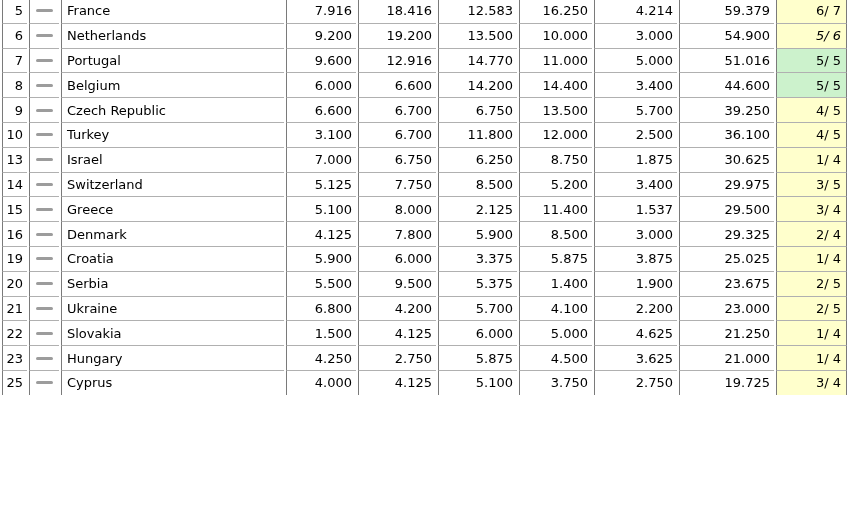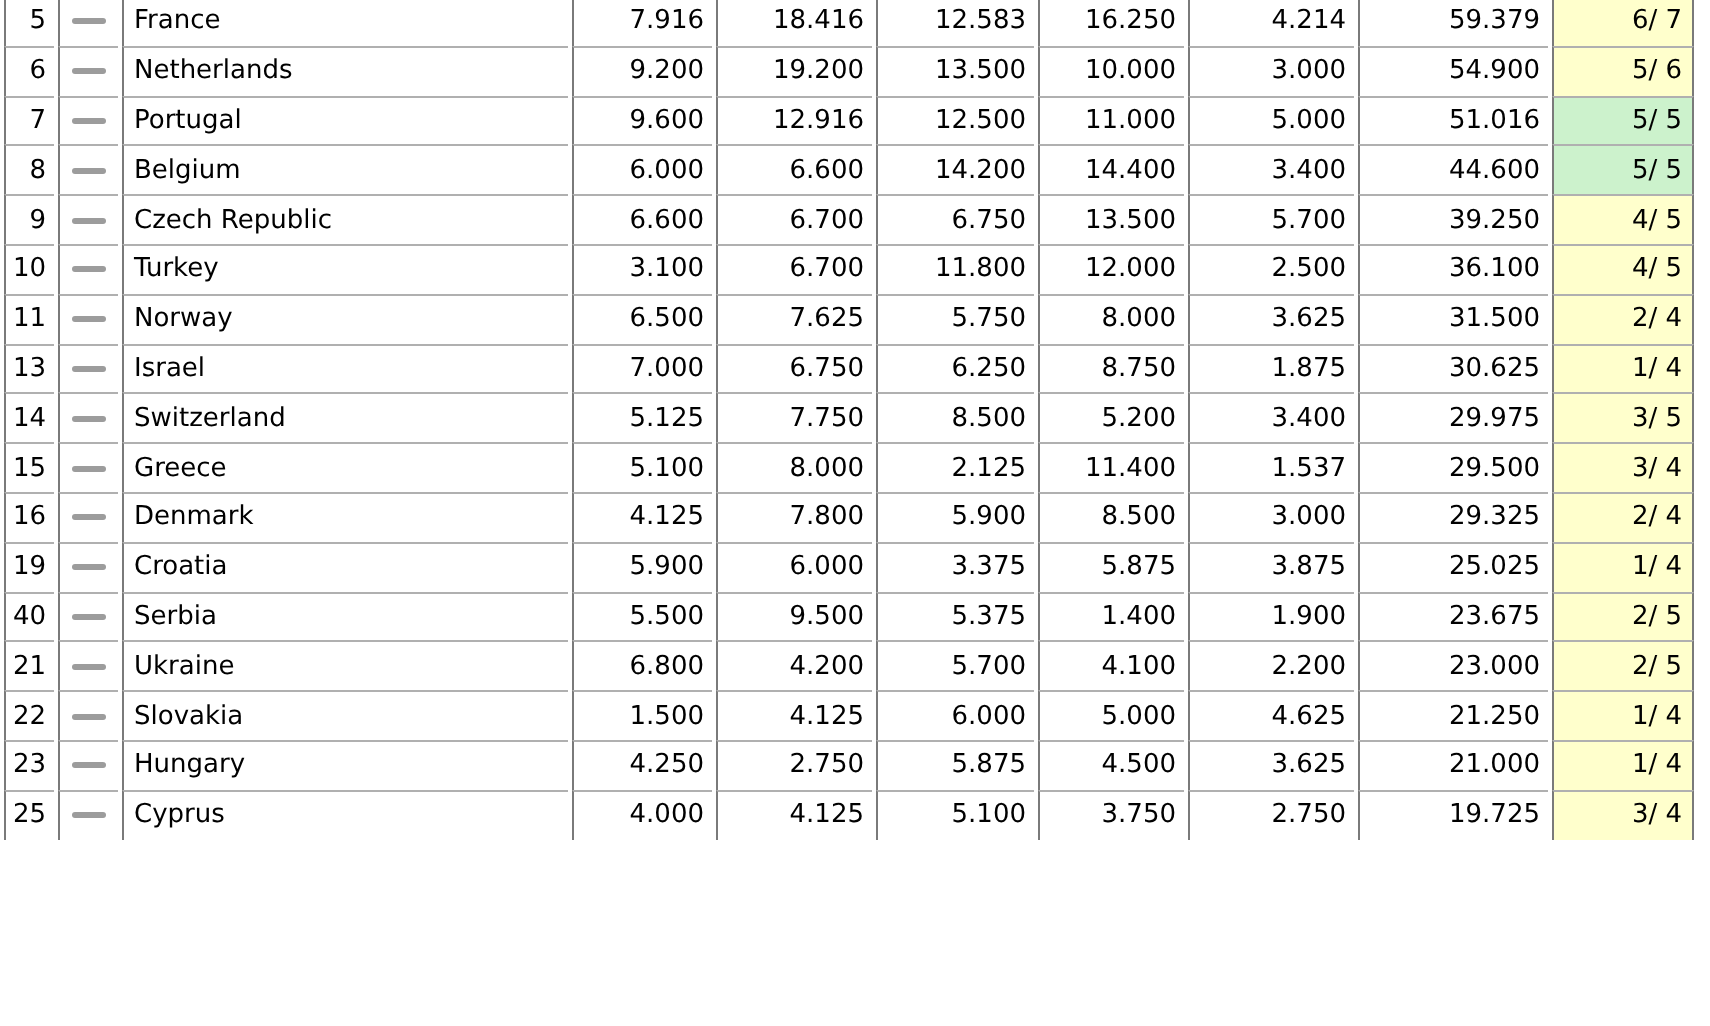--- a/index.html
+++ b/index.html
@@ -54,31 +54,31 @@
           <td class="trend">
             <span class="dash" style="background: rgb(156, 156, 156);"></span>
           </td>
           <td class="country">Netherlands</td>
           <td class="num">9.200</td>
           <td class="num">19.200</td>
           <td class="num">13.500</td>
           <td class="num">10.000</td>
           <td class="num">3.000</td>
           <td class="num">54.900</td>
-          <td class="matches" style="background: rgb(255, 255, 204);">5/ 6</td>
+          <td class="matches" style="background: rgb(255, 255, 204); font-style: italic;">5/ 6</td>
         </tr>
         <tr>
           <td class="rank">7</td>
           <td class="trend">
             <span class="dash" style="background: rgb(156, 156, 156);"></span>
           </td>
           <td class="country">Portugal</td>
           <td class="num">9.600</td>
           <td class="num">12.916</td>
-          <td class="num">12.500</td>
+          <td class="num">14.770</td>
           <td class="num">11.000</td>
           <td class="num">5.000</td>
           <td class="num">51.016</td>
           <td class="matches" style="background: rgb(204, 242, 204);">5/ 5</td>
         </tr>
         <tr>
           <td class="rank">8</td>
           <td class="trend">
             <span class="dash" style="background: rgb(156, 156, 156);"></span>
           </td>
@@ -113,34 +113,20 @@
           <td class="country">Turkey</td>
           <td class="num">3.100</td>
           <td class="num">6.700</td>
           <td class="num">11.800</td>
           <td class="num">12.000</td>
           <td class="num">2.500</td>
           <td class="num">36.100</td>
           <td class="matches" style="background: rgb(255, 255, 204);">4/ 5</td>
         </tr>
         <tr>
-          <td class="rank">11</td>
-          <td class="trend">
-            <span class="dash" style="background: rgb(156, 156, 156);"></span>
-          </td>
-          <td class="country">Norway</td>
-          <td class="num">6.500</td>
-          <td class="num">7.625</td>
-          <td class="num">5.750</td>
-          <td class="num">8.000</td>
-          <td class="num">3.625</td>
-          <td class="num">31.500</td>
-          <td class="matches" style="background: rgb(255, 255, 204);">2/ 4</td>
-        </tr>
-        <tr>
           <td class="rank">13</td>
           <td class="trend">
             <span class="dash" style="background: rgb(156, 156, 156);"></span>
           </td>
           <td class="country">Israel</td>
           <td class="num">7.000</td>
           <td class="num">6.750</td>
           <td class="num">6.250</td>
           <td class="num">8.750</td>
           <td class="num">1.875</td>
@@ -197,21 +183,21 @@
           <td class="country">Croatia</td>
           <td class="num">5.900</td>
           <td class="num">6.000</td>
           <td class="num">3.375</td>
           <td class="num">5.875</td>
           <td class="num">3.875</td>
           <td class="num">25.025</td>
           <td class="matches" style="background: rgb(255, 255, 204);">1/ 4</td>
         </tr>
         <tr>
-          <td class="rank">40</td>
+          <td class="rank">20</td>
           <td class="trend">
             <span class="dash" style="background: rgb(156, 156, 156);"></span>
           </td>
           <td class="country">Serbia</td>
           <td class="num">5.500</td>
           <td class="num">9.500</td>
           <td class="num">5.375</td>
           <td class="num">1.400</td>
           <td class="num">1.900</td>
           <td class="num">23.675</td>

